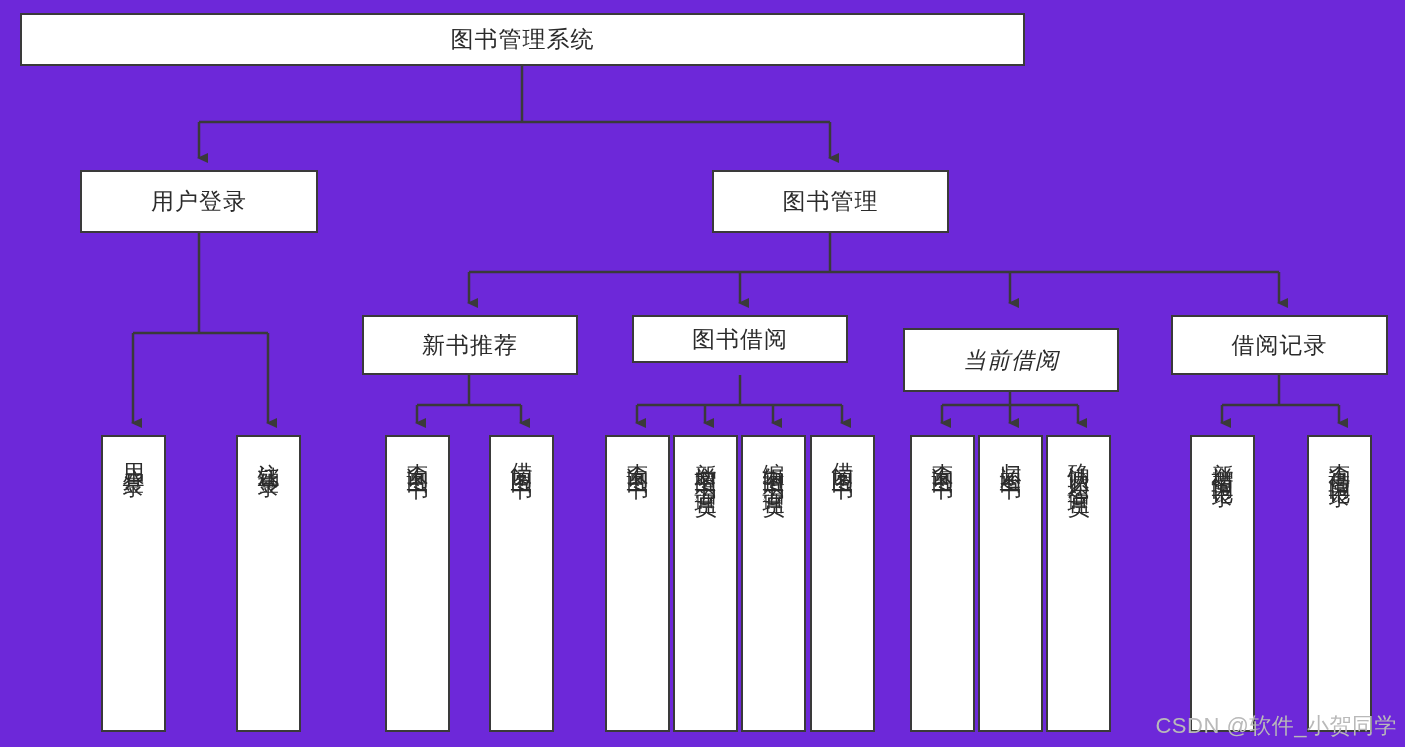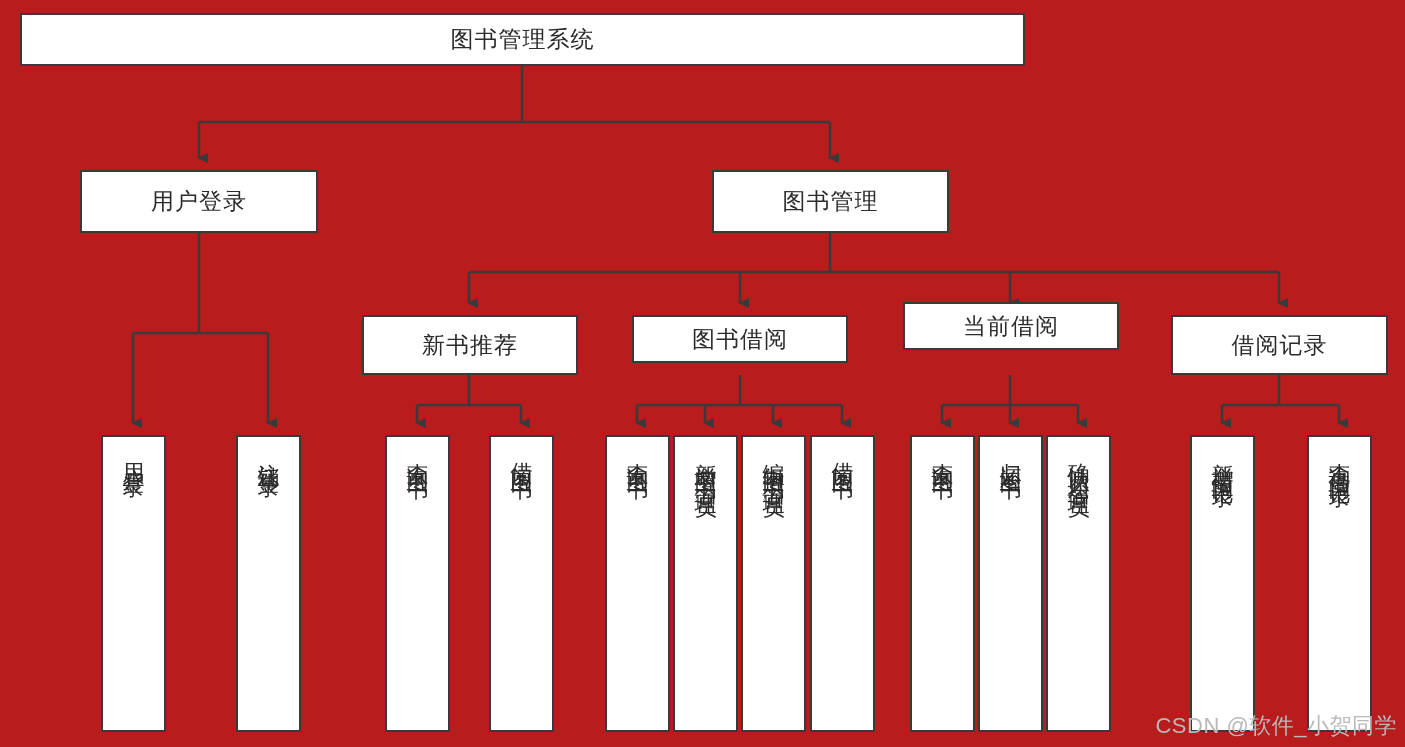--- a/index.html
+++ b/index.html
@@ -7,21 +7,21 @@
     padding: 0;
     background: #ffffff;
   }
   body {
     font-family: "Liberation Sans", "DejaVu Sans", sans-serif;
   }
   #canvas {
     position: relative;
     width: 1405px;
     height: 747px;
-    background: #b91c1c;
+    background: #6d28d9;
     overflow: hidden;
   }
   svg.wires {
     position: absolute;
     left: 0;
     top: 0;
     width: 1405px;
     height: 747px;
     pointer-events: none;
   }
@@ -127,21 +127,21 @@
   <div class="node h" style="left:362px; top:315px; width:216px; height:60px;">
     <span>新书推荐</span>
   </div>
 
   <div class="node h" style="left:712px; top:170px; width:237px; height:63px;">
     <span>图书管理</span>
   </div>
   <div class="node h" style="left:632px; top:315px; width:216px; height:48px;">
     <span>图书借阅</span>
   </div>
-  <div class="node h" style="left:903px; top:302px; width:216px; height:48px;">
+  <div class="node h" style="left:903px; top:328px; width:216px; height:64px;font-style:italic;">
     <span>当前借阅</span>
   </div>
   <div class="node h" style="left:1171px; top:315px; width:217px; height:60px;">
     <span>借阅记录</span>
   </div>
 
   <div class="node v" style="left:101px; top:435px; width:65px; height:297px;">
     <span class="vtext">用户登录</span>
   </div>
   <div class="node v" style="left:236px; top:435px; width:65px; height:297px;">

